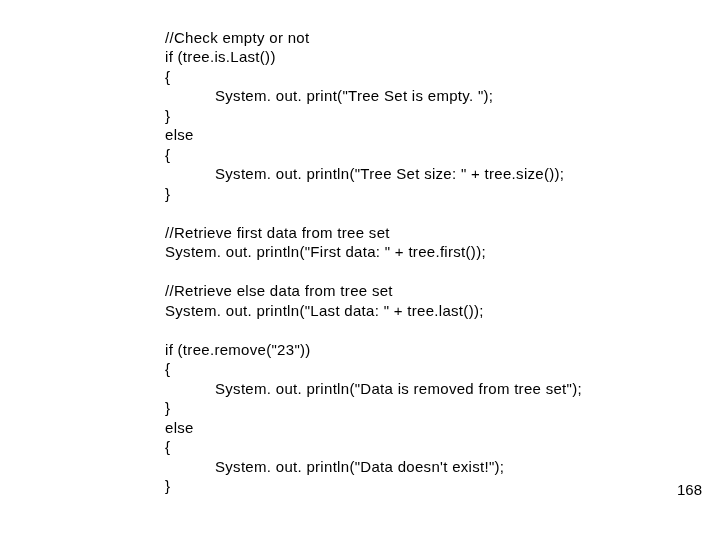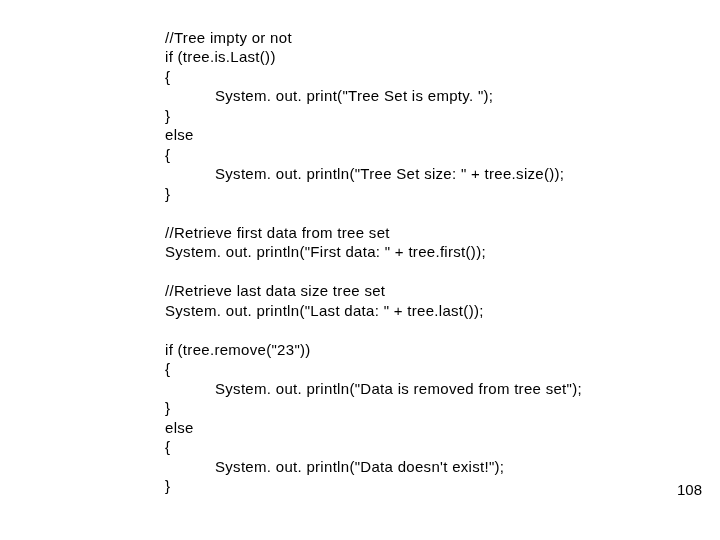--- a/index.html
+++ b/index.html
@@ -29,39 +29,39 @@
   }
   .indent {
     display: inline-block;
     width: 50px;
   }
 </style>
 </head>
 <body>
 
 <div class="code-block">
-<span>//Tree impty or not</span>
+<span>//Check empty or not</span>
 <span>if (tree.is.Last())</span>
 <span>{</span>
 <span class="indent"></span><span>System. out. print("Tree Set is empty. ");</span>
 <span>}</span>
 <span>else</span>
 <span>{</span>
 <span class="indent"></span><span>System. out. println("Tree Set size: " + tree.size());</span>
 <span>}</span>
 <span></span>
 <span>//Retrieve first data from tree set</span>
 <span>System. out. println("First data: " + tree.first());</span>
 <span></span>
-<span>//Retrieve last data size tree set</span>
+<span>//Retrieve else data from tree set</span>
 <span>System. out. println("Last data: " + tree.last());</span>
 <span></span>
 <span>if (tree.remove("23"))</span>
 <span>{</span>
 <span class="indent"></span><span>System. out. println("Data is removed from tree set");</span>
 <span>}</span>
 <span>else</span>
 <span>{</span>
 <span class="indent"></span><span>System. out. println("Data doesn't exist!");</span>
 <span>}</span>
 </div>
 
-<div class="page-num">108</div>
+<div class="page-num">168</div>
 
 </body></html>

